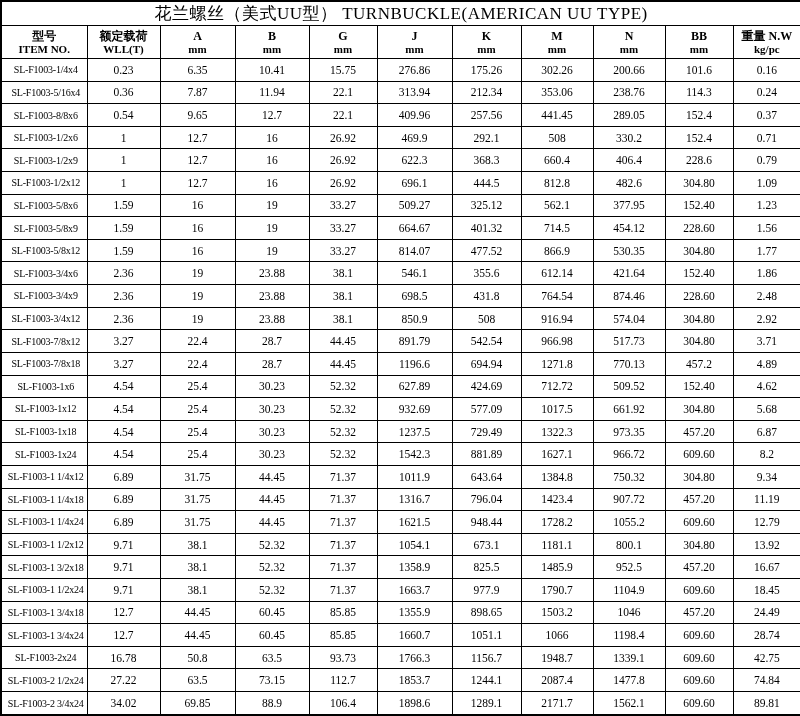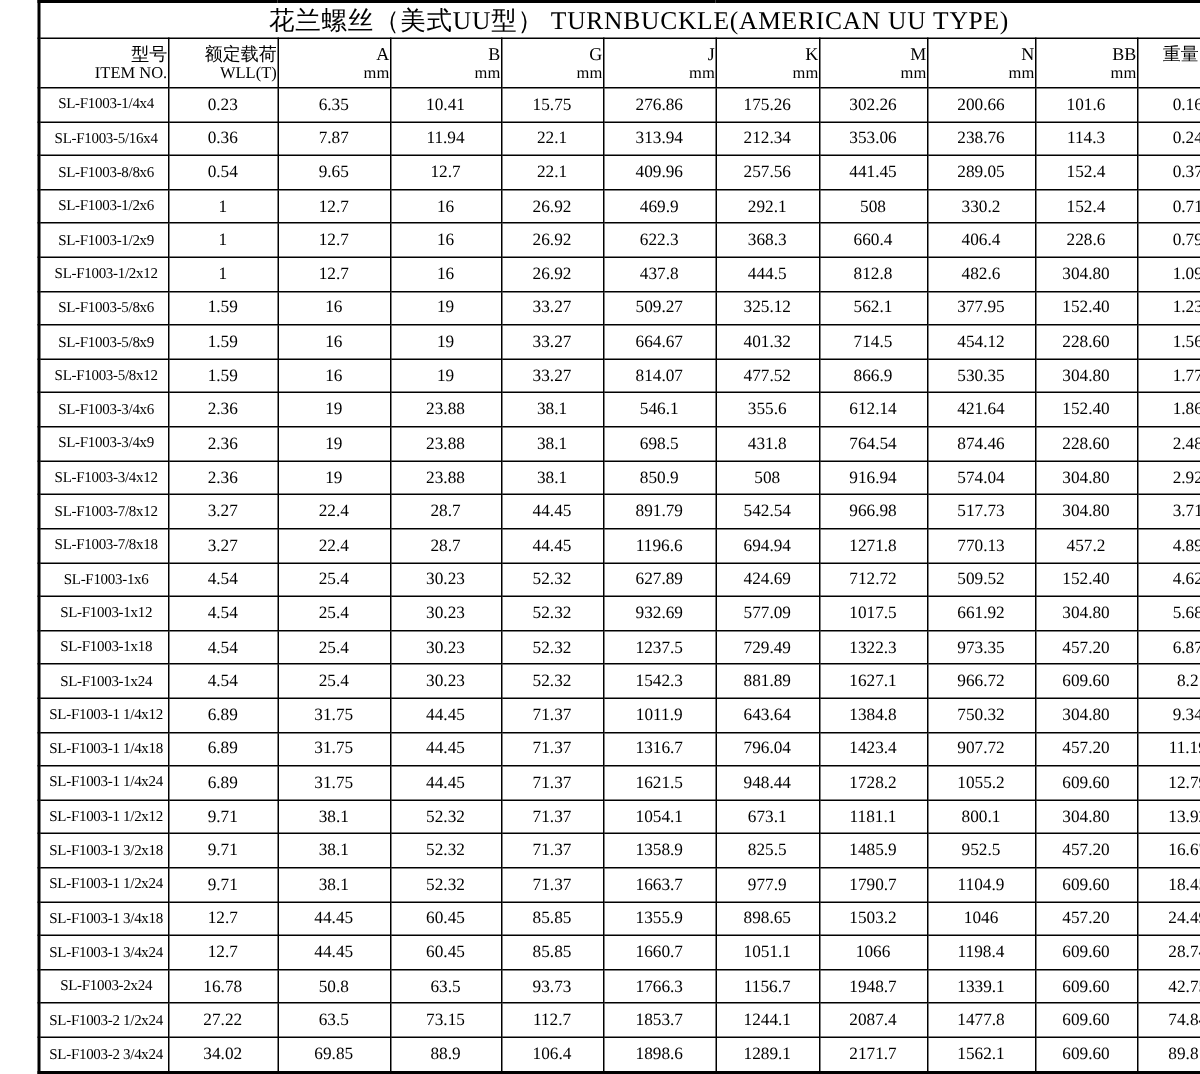--- a/index.html
+++ b/index.html
@@ -9,21 +9,20 @@
     width: 800px;
     height: 716px;
     overflow: hidden;
   }
   .sheet {
     width: 800px;
     height: 716px;
     box-sizing: border-box;
     font-family: "Liberation Serif", "DejaVu Serif", serif;
     color: #000;
-    padding-left: 25px;
   }
   table.spec {
     width: 800px;
     height: 716px;
     border-collapse: collapse;
     table-layout: fixed;
     border: 2px solid #000;
   }
   table.spec td, table.spec th {
     border: 1px solid #000;
@@ -36,22 +35,21 @@
     background: #fff;
   }
   tr.title-row td {
     height: 20px;
     font-size: 17px;
     letter-spacing: 0.5px;
     font-weight: normal;
   }
   tr.header-row th {
     height: 32px;
-    font-weight: normal;
-    text-align: right;
+    font-weight: bold;
   }
   .h-line1 {
     font-size: 12px;
     line-height: 14px;
   }
   .h-line2 {
     font-size: 11px;
     line-height: 13px;
   }
   tbody td {
@@ -199,21 +197,21 @@
           <td>406.4</td>
           <td>228.6</td>
           <td>0.79</td>
         </tr>
         <tr>
           <td class="item">SL-F1003-1/2x12</td>
           <td>1</td>
           <td>12.7</td>
           <td>16</td>
           <td>26.92</td>
-          <td>437.8</td>
+          <td>696.1</td>
           <td>444.5</td>
           <td>812.8</td>
           <td>482.6</td>
           <td>304.80</td>
           <td>1.09</td>
         </tr>
         <tr>
           <td class="item">SL-F1003-5/8x6</td>
           <td>1.59</td>
           <td>16</td>

